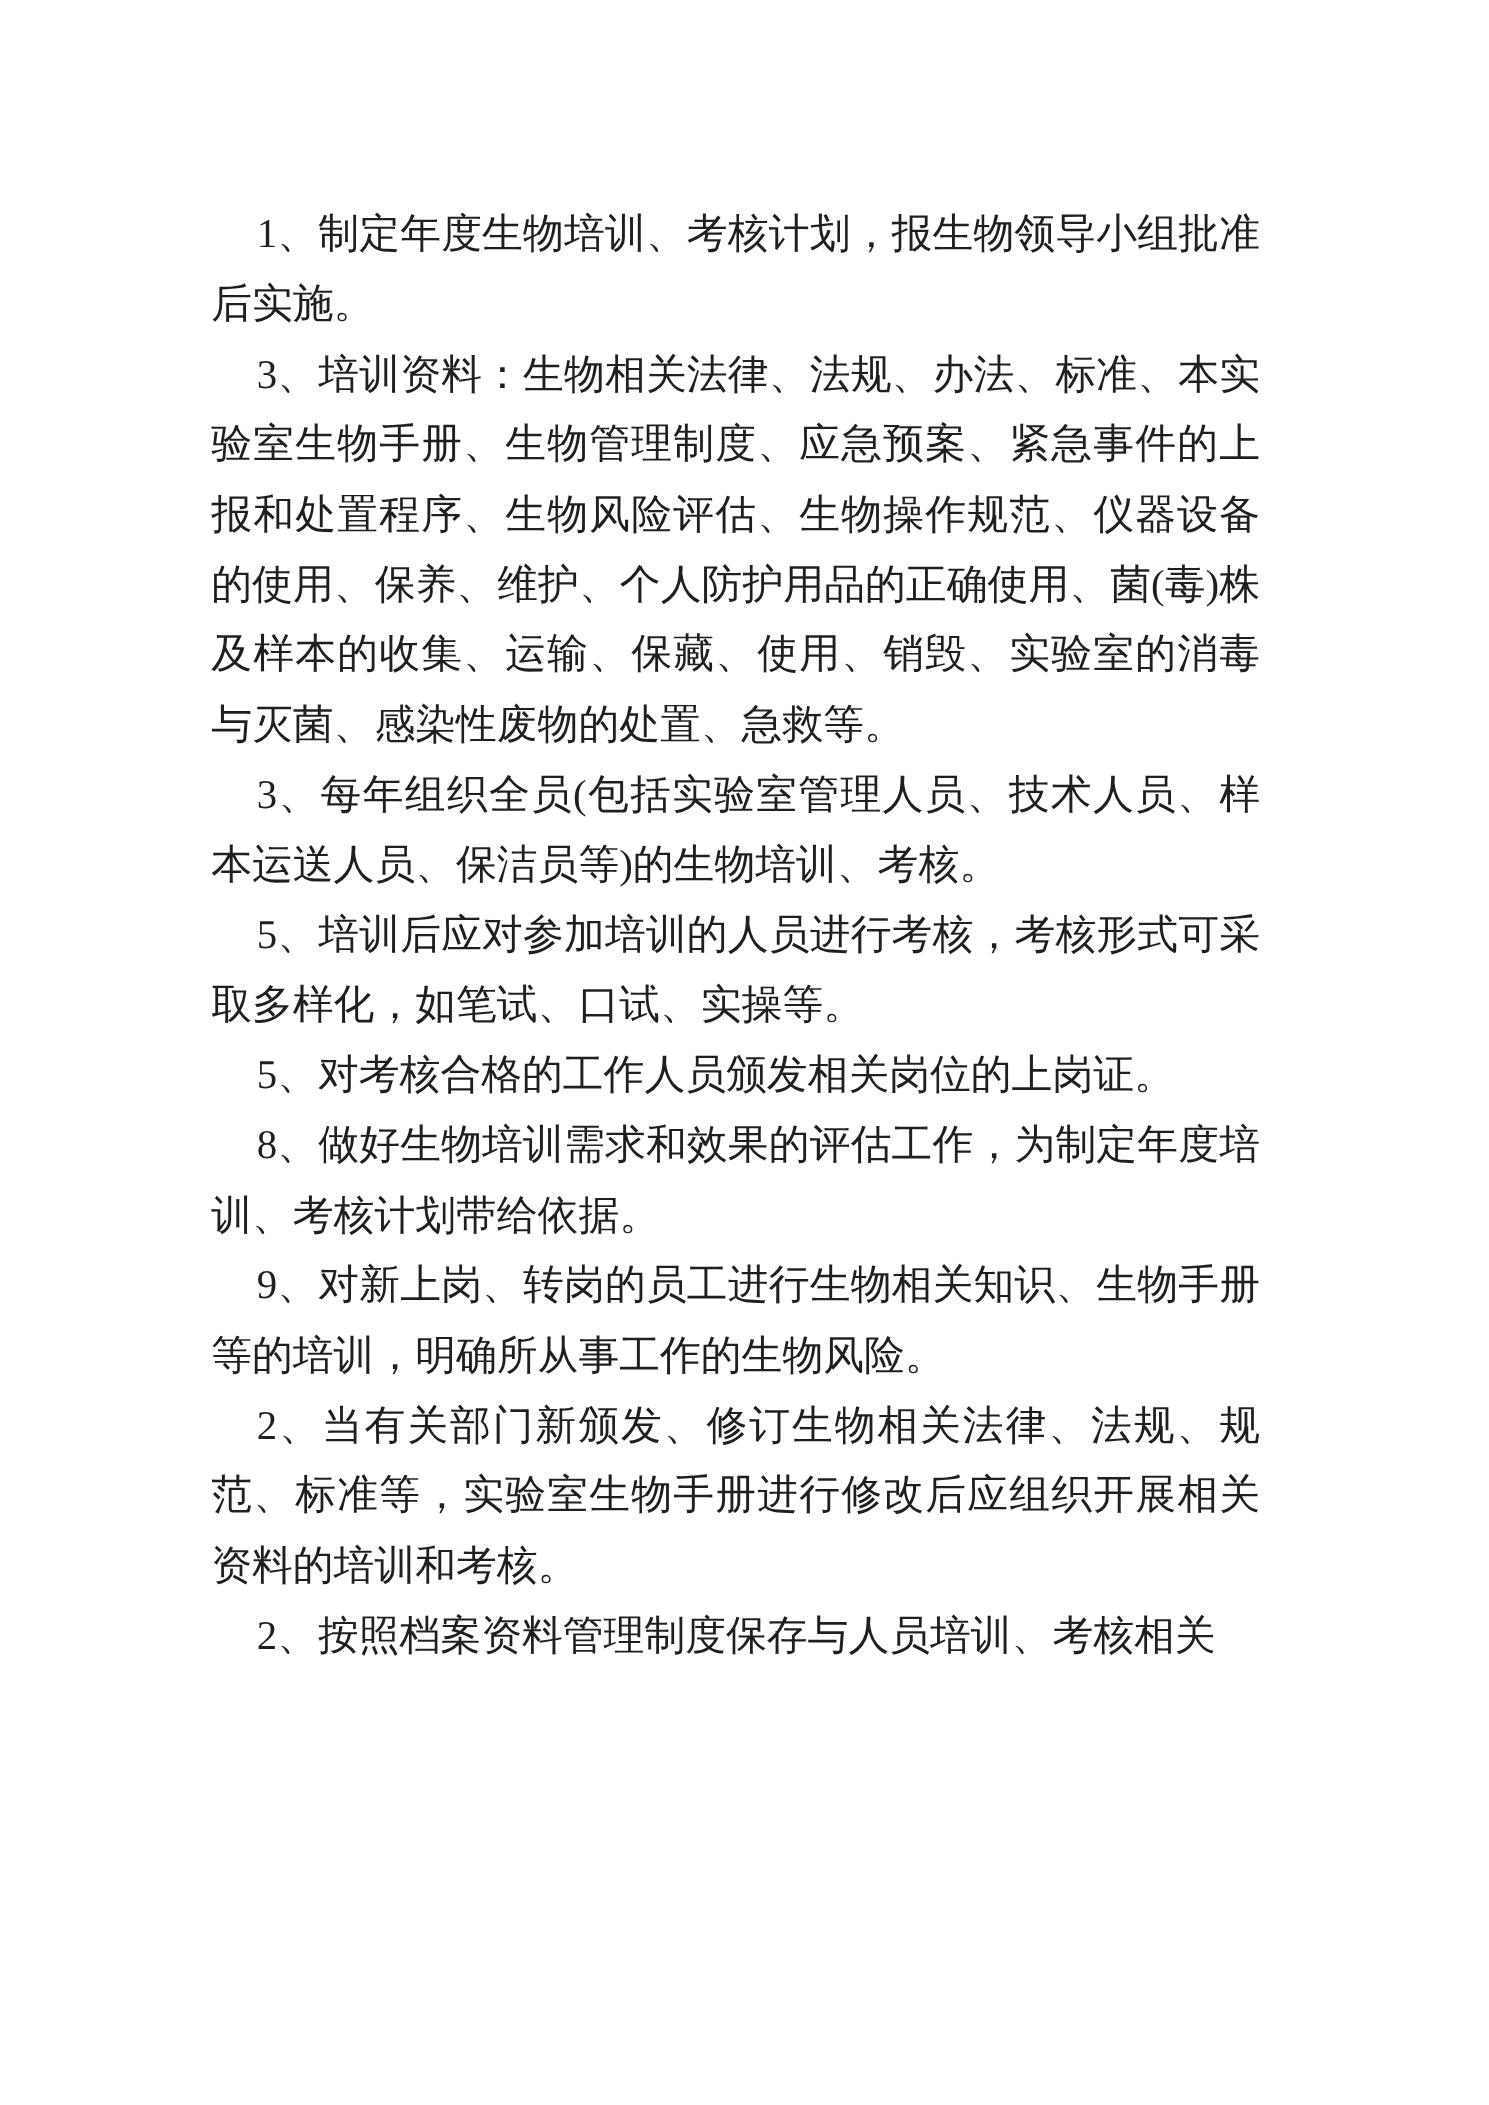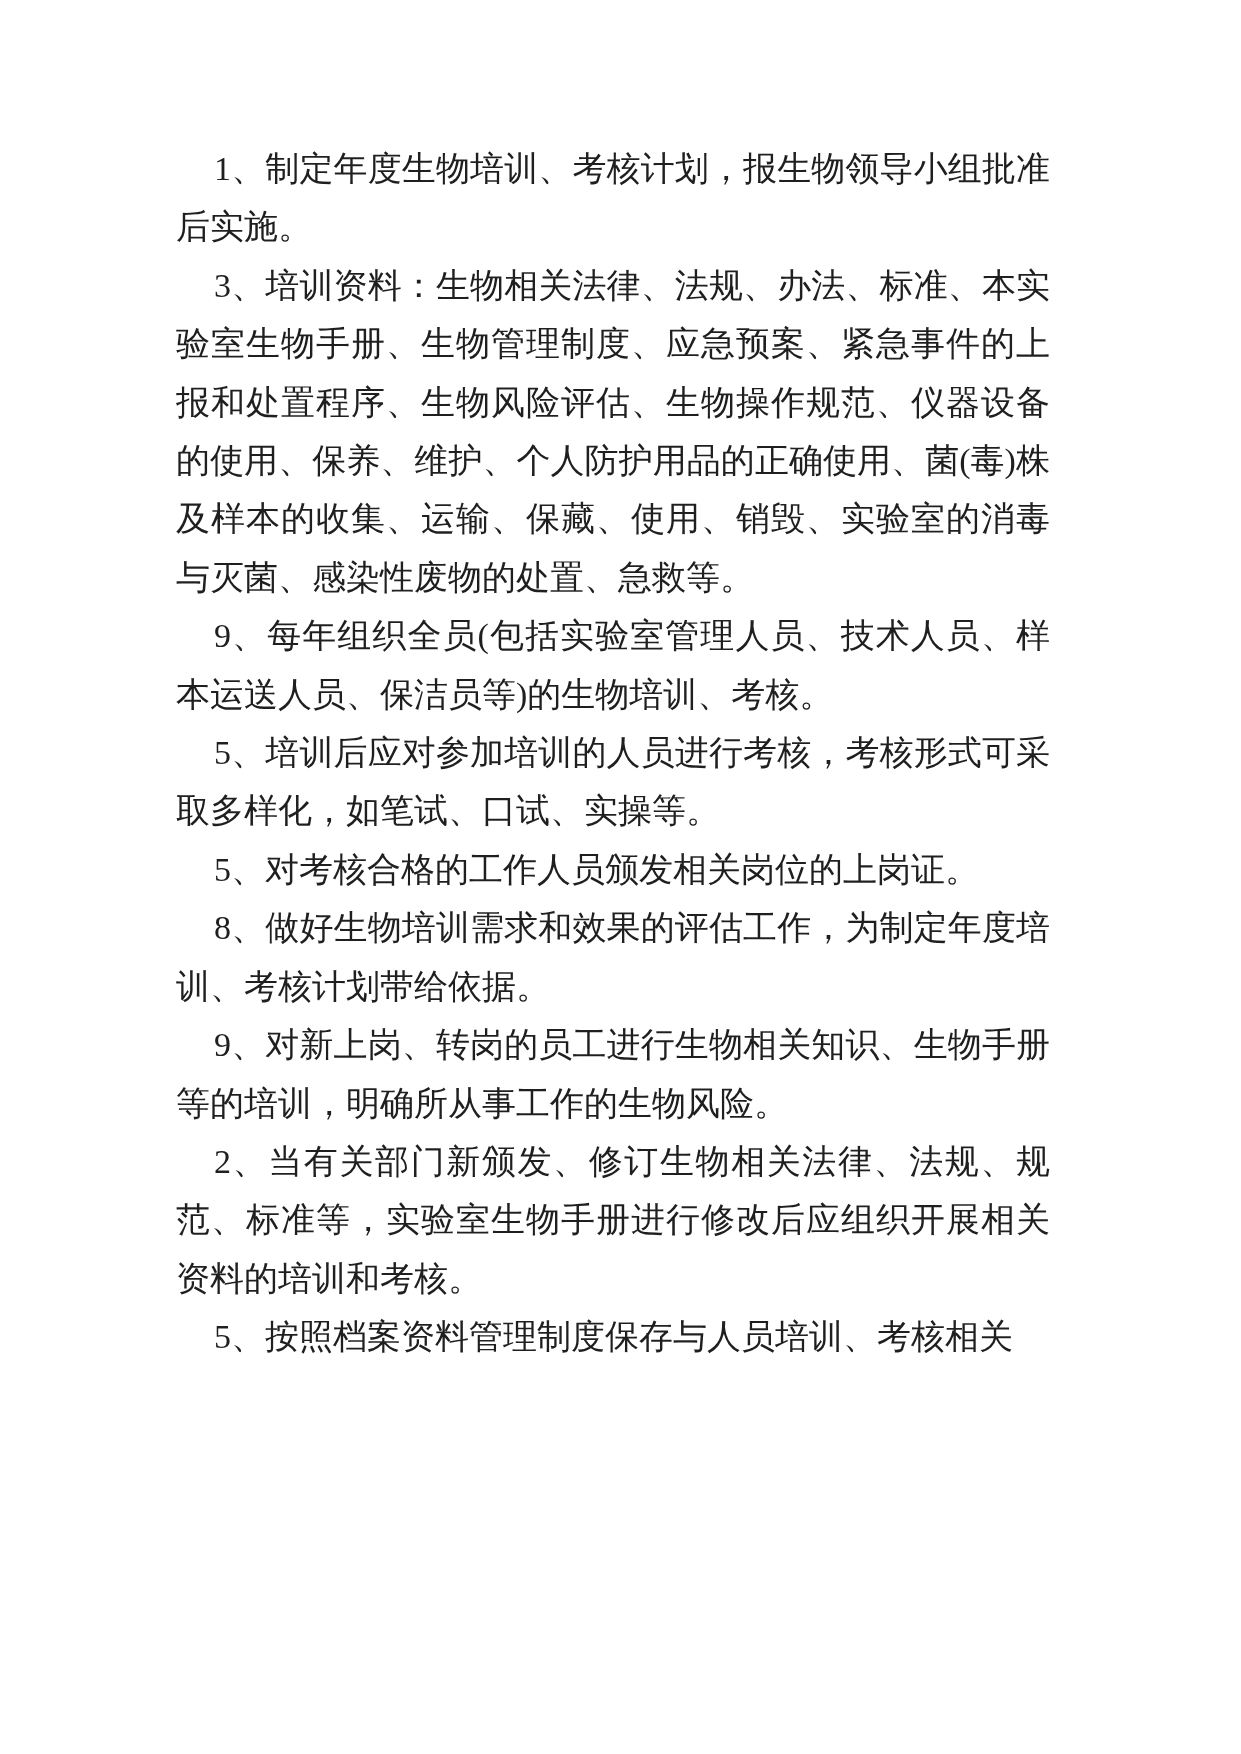--- a/index.html
+++ b/index.html
@@ -7,20 +7,21 @@
     padding: 0;
     background: #ffffff;
   }
   .page {
     position: relative;
     width: 1241px;
     height: 1480px;
     background: #ffffff;
     overflow: hidden;
     box-sizing: border-box;
+    margin-top: 27px;
   }
   .doc-body {
     position: absolute;
     left: 176px;
     top: 140px;
     width: 874px;
   }
   .para {
     margin: 0;
     font-family: "Liberation Serif", "DejaVu Serif", serif;
@@ -34,21 +35,21 @@
     overflow-wrap: break-word;
   }
 </style>
 </head>
 <body>
 
 <div class="page">
   <div class="doc-body">
     <p class="para">1、制定年度生物培训、考核计划，报生物领导小组批准后实施。</p>
     <p class="para">3、培训资料：生物相关法律、法规、办法、标准、本实验室生物手册、生物管理制度、应急预案、紧急事件的上报和处置程序、生物风险评估、生物操作规范、仪器设备的使用、保养、维护、个人防护用品的正确使用、菌(毒)株及样本的收集、运输、保藏、使用、销毁、实验室的消毒与灭菌、感染性废物的处置、急救等。</p>
-    <p class="para">9、每年组织全员(包括实验室管理人员、技术人员、样本运送人员、保洁员等)的生物培训、考核。</p>
+    <p class="para">3、每年组织全员(包括实验室管理人员、技术人员、样本运送人员、保洁员等)的生物培训、考核。</p>
     <p class="para">5、培训后应对参加培训的人员进行考核，考核形式可采取多样化，如笔试、口试、实操等。</p>
     <p class="para">5、对考核合格的工作人员颁发相关岗位的上岗证。</p>
     <p class="para">8、做好生物培训需求和效果的评估工作，为制定年度培训、考核计划带给依据。</p>
     <p class="para">9、对新上岗、转岗的员工进行生物相关知识、生物手册等的培训，明确所从事工作的生物风险。</p>
     <p class="para">2、当有关部门新颁发、修订生物相关法律、法规、规范、标准等，实验室生物手册进行修改后应组织开展相关资料的培训和考核。</p>
-    <p class="para">5、按照档案资料管理制度保存与人员培训、考核相关</p>
+    <p class="para">2、按照档案资料管理制度保存与人员培训、考核相关</p>
   </div>
 </div>
 
 </body></html>

